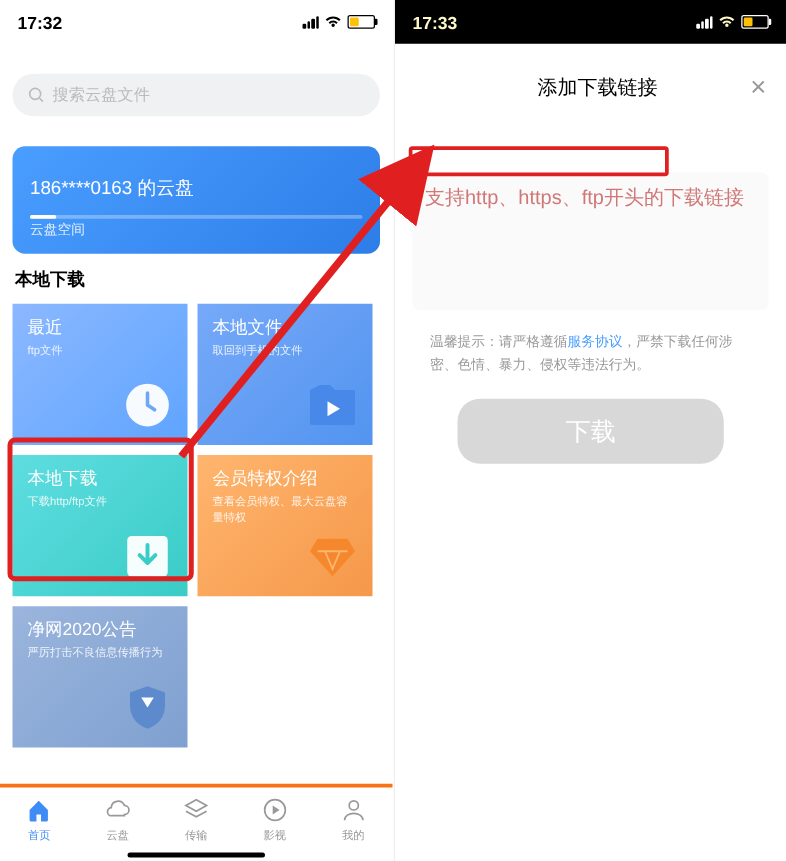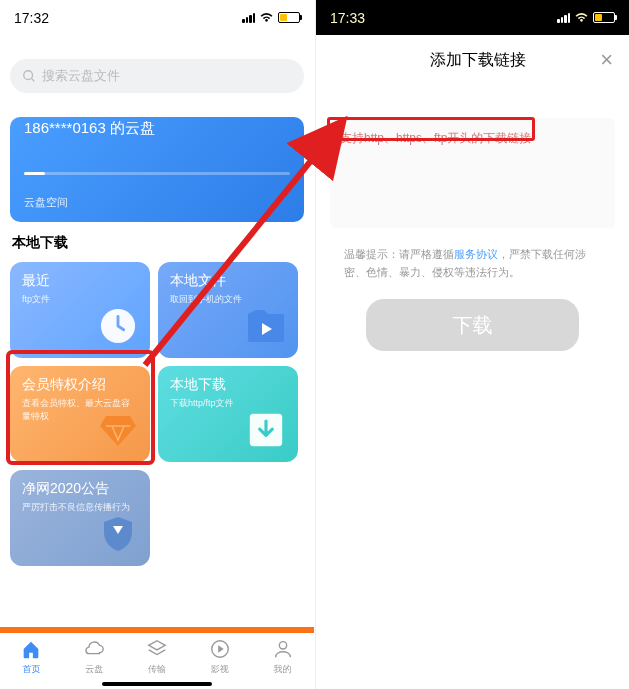--- a/index.html
+++ b/index.html
@@ -1,59 +1,59 @@
 <!DOCTYPE html>
 <html><head>
   <meta charset="utf-8">
   <style>
     * {margin:0;padding:0;box-sizing:border-box;font-family:-apple-system,"PingFang SC",sans-serif}
     body {background:#fff;width:629px;height:689px;position:relative;overflow:hidden}
     .screen {position:absolute;top:0;height:689px;background:#fff}
     .screen-left {left:0;width:314px}
     .screen-right {left:315px;width:314px;border-left:1px solid #eee}
-    .status {height:35px;display:flex;justify-content:space-between;align-items:center;padding:0 14px;font-size:14px;font-weight:400}
+    .status {height:35px;display:flex;justify-content:space-between;align-items:center;padding:0 14px;font-size:14px;font-weight:700}
     .status-right {display:flex;align-items:center;gap:4px}
     .battery {width:22px;height:11px;border:1px solid #000;border-radius:2px;position:relative}
     .battery::after {content:"";position:absolute;right:-3px;top:2px;width:2px;height:5px;background:#000;border-radius:0 1px 1px 0}
     .battery-fill {position:absolute;left:1px;top:1px;bottom:1px;width:35%;background:#ffc107;border-radius:1px}
     .signal {display:flex;align-items:flex-end;gap:1px}
     .signal span {width:2.5px;background:#000;border-radius:1px}
     .signal span:nth-child(1){height:4px}.signal span:nth-child(2){height:6px}.signal span:nth-child(3){height:8px}.signal span:nth-child(4){height:10px}
     .search {margin:24px 10px;height:34px;background:#f0f1f3;border-radius:17px;display:flex;align-items:center;padding:0 12px;color:#bbb;font-size:13px}
     .search-icon {margin-right:6px}
-    .cloud-card {margin:8px 10px;height:105px;background:linear-gradient(135deg,#4a9eff,#2d7de8);border-radius:10px;padding:2px 14px;color:#fff;position:relative}
+    .cloud-card {margin:8px 10px;height:86px;background:linear-gradient(135deg,#4a9eff,#2d7de8);border-radius:10px;padding:24px 14px;color:#fff;position:relative}
     .cloud-title {font-size:15px;font-weight:500}
     .platinum {position:absolute;right:12px;top:15px;background:rgba(255,140,0,0.9);color:#fff;font-size:10px;padding:3px 8px;border-radius:10px}
     .cloud-sub {position:absolute;bottom:12px;left:14px;font-size:11px;opacity:0.85}
     .progress {position:absolute;left:14px;right:14px;top:55px;height:3px;background:rgba(255,255,255,0.3);border-radius:2px}
     .progress::after {content:"";position:absolute;left:0;top:0;bottom:0;width:8%;background:#fff;border-radius:2px}
     .section-title {margin:12px 12px 10px;font-size:14px;font-weight:bold}
     .tiles {display:flex;flex-wrap:wrap;gap:8px;padding:0 10px}
-    .tile {width:140px;height:96px;border-radius:12px;padding:10px 12px;color:#fff;position:relative}
+    .tile {width:140px;height:113px;border-radius:0;padding:10px 12px;color:#fff;position:relative}
     .tile-title {font-size:14px;font-weight:500}
     .tile-sub {font-size:9px;opacity:0.85;margin-top:3px}
     .tile-icon {position:absolute;right:12px;bottom:12px;width:40px;height:40px;display:flex;align-items:center;justify-content:center}
     .tile-recent {background:linear-gradient(135deg,#8bb8ff,#5fa4ff)}
     .tile-local {background:linear-gradient(135deg,#76a9f8,#5294f0)}
     .tile-download {background:linear-gradient(135deg,#5edde0,#3accc6)}
     .tile-vip {background:linear-gradient(135deg,#ffb56e,#f5984a)}
     .tile-notice {background:linear-gradient(135deg,#9ab5dd,#7fa0d0)}
     .red-box {position:absolute;border:4px solid #e02020;border-radius:6px;pointer-events:none}
     .red-box-tile {left:6px;top:350px;width:149px;height:115px}
     .red-box-input {left:327px;top:117px;width:208px;height:24px;border-width:3px;border-radius:3px}
     .arrow {position:absolute;left:135px;top:85px;pointer-events:none}
-    .bottom-tabs {position:absolute;bottom:0;left:0;right:0;height:62px;border-top:6px solid #f97316;display:flex;justify-content:space-around;align-items:center;padding-bottom:8px}
+    .bottom-tabs {position:absolute;bottom:0;left:0;right:0;height:62px;border-top:3px solid #f97316;display:flex;justify-content:space-around;align-items:center;padding-bottom:8px}
     .tab {display:flex;flex-direction:column;align-items:center;gap:3px;color:#999;font-size:9px}
     .tab.active {color:#3e8cf5}
     .tab-icon {width:22px;height:22px;display:flex;align-items:center;justify-content:center}
-    .right-header {padding:12px 16px;display:flex;justify-content:flex-end;align-items:center;border-bottom:1px solid transparent}
+    .right-header {padding:22px 16px;display:flex;justify-content:flex-end;align-items:center;border-bottom:1px solid transparent}
     .right-title {font-size:16px;font-weight:500;flex:1;text-align:center}
     .close-x {font-size:22px;color:#999;font-weight:300}
     .input-area {margin:32px 14px 0;height:110px;background:#fafafa;border-radius:6px;padding:10px}
-    .placeholder-text {color:#d07878;font-size:12px}
+    .placeholder-text {color:#d07878;font-size:16px}
     .hint {margin:18px 28px;font-size:11px;color:#999;line-height:1.6}
     .hint a {color:#4a9eff;text-decoration:none}
     .dl-btn {margin:12px 50px;height:52px;background:#d8d8d8;color:#fff;border-radius:18px;display:flex;align-items:center;justify-content:center;font-size:20px}
     .home-indicator {position:absolute;bottom:3px;left:50%;transform:translateX(-50%);width:110px;height:4px;background:#000;border-radius:3px}
     .status-black {background:#000;color:#fef9c3}
     .status-black .battery{border-color:#fff}.status-black .battery::after{background:#fff}.status-black .signal span{background:#fff}
     .wifi-svg{width:15px;height:11px}
   </style>
 </head>
 <body>
@@ -107,37 +107,37 @@
     <div class="tile tile-local">
       <div class="tile-title">本地文件</div>
       <div class="tile-sub">取回到手机的文件</div>
       <div class="tile-icon">
           <svg width="40" height="36" viewBox="0 0 40 36">
             <path d="M2 6l8-4h8l4 4h16v26a2 2 0 01-2 2H4a2 2 0 01-2-2z" fill="#4788e8"></path>
             <path d="M16 15l10 6-10 6z" fill="#fff"></path>
           </svg>
         </div>
     </div>
+    <div class="tile tile-download">
+      <div class="tile-title">本地下载</div>
+      <div class="tile-sub">下载http/ftp文件</div>
+      <div class="tile-icon">
+          <svg width="36" height="36" viewBox="0 0 40 40">
+            <rect x="2" y="2" width="36" height="36" rx="4" fill="#fff" opacity="0.95"></rect>
+            <path d="M20 10v14m-7-5l7 7 7-7" stroke="#3accc6" stroke-width="3.5" fill="none" stroke-linecap="round" stroke-linejoin="round"></path>
+          </svg>
+        </div>
+    </div>
     <div class="tile tile-vip">
       <div class="tile-title">会员特权介绍</div>
       <div class="tile-sub">查看会员特权、最大云盘容量特权</div>
       <div class="tile-icon">
           <svg width="40" height="36" viewBox="0 0 40 36">
             <path d="M8 4h24l6 10-18 20L2 14z" fill="#f5872d"></path>
             <path d="M14 14l6 14 6-14m-18 0h24" stroke="#ffb56e" stroke-width="1.5" fill="none"></path>
-          </svg>
-        </div>
-    </div>
-    <div class="tile tile-download">
-      <div class="tile-title">本地下载</div>
-      <div class="tile-sub">下载http/ftp文件</div>
-      <div class="tile-icon">
-          <svg width="36" height="36" viewBox="0 0 40 40">
-            <rect x="2" y="2" width="36" height="36" rx="4" fill="#fff" opacity="0.95"></rect>
-            <path d="M20 10v14m-7-5l7 7 7-7" stroke="#3accc6" stroke-width="3.5" fill="none" stroke-linecap="round" stroke-linejoin="round"></path>
           </svg>
         </div>
     </div>
     <div class="tile tile-notice">
       <div class="tile-title">净网2020公告</div>
       <div class="tile-sub">严厉打击不良信息传播行为</div>
       <div class="tile-icon">
           <svg width="34" height="38" viewBox="0 0 34 38">
             <path d="M17 2l14 5v10c0 10-6 16-14 19C9 33 3 27 3 17V7z" fill="#5c8acc"></path>
             <path d="M12 11l5 8 5-8z" fill="#fff"></path>

